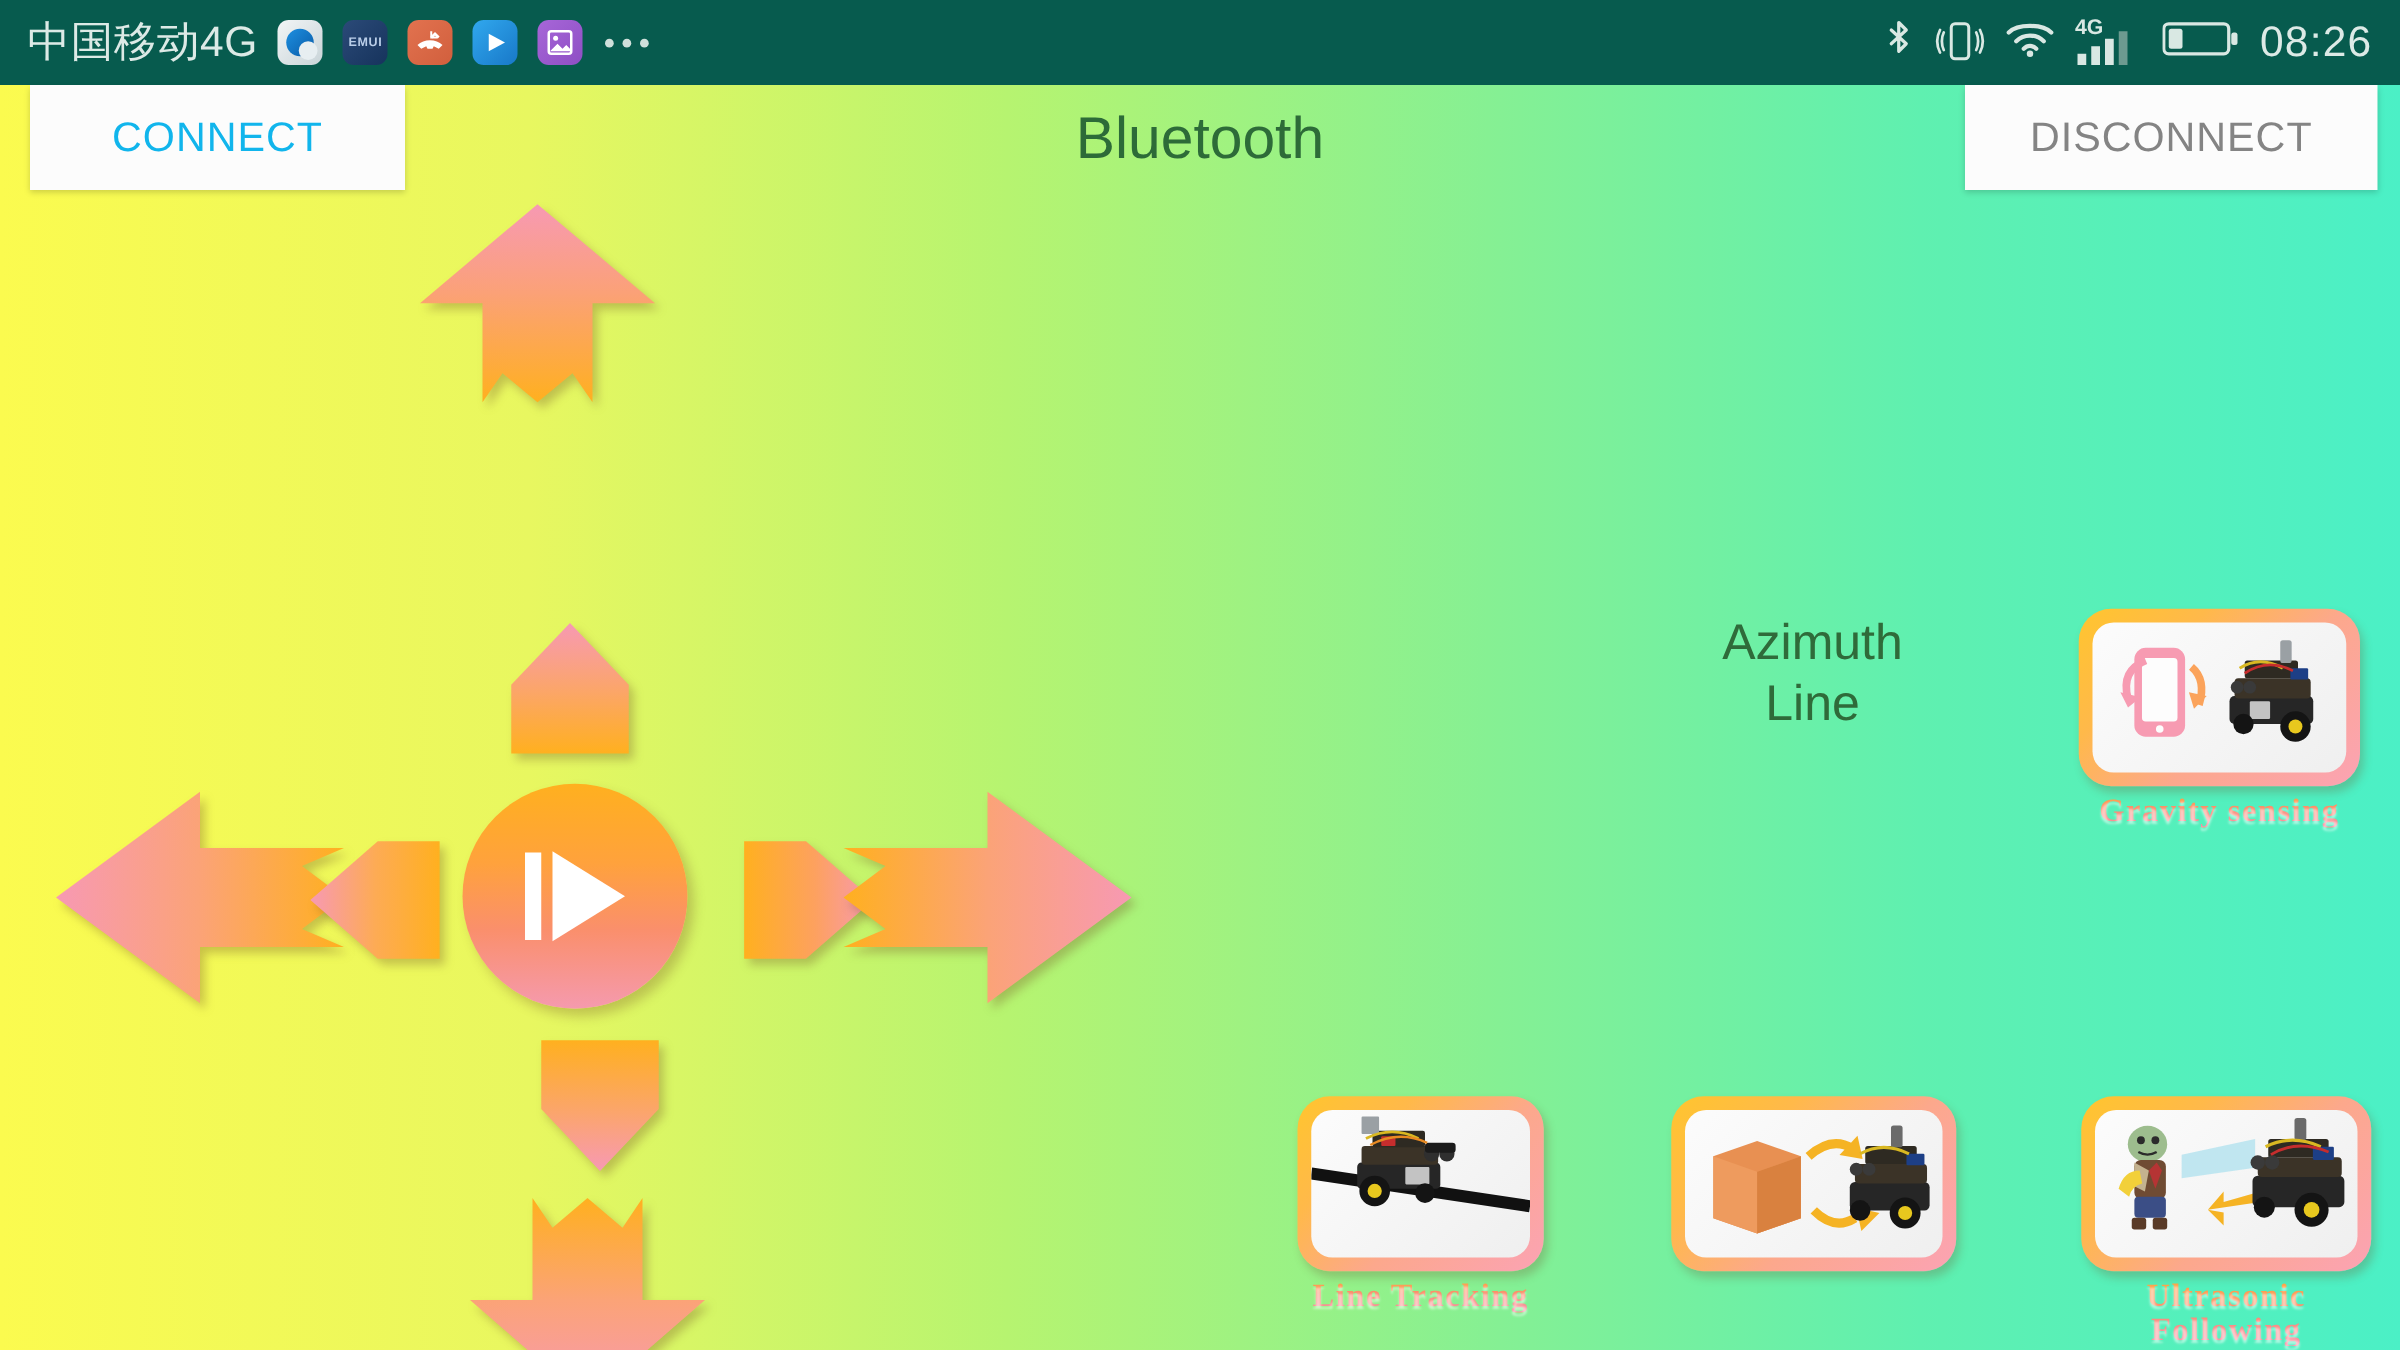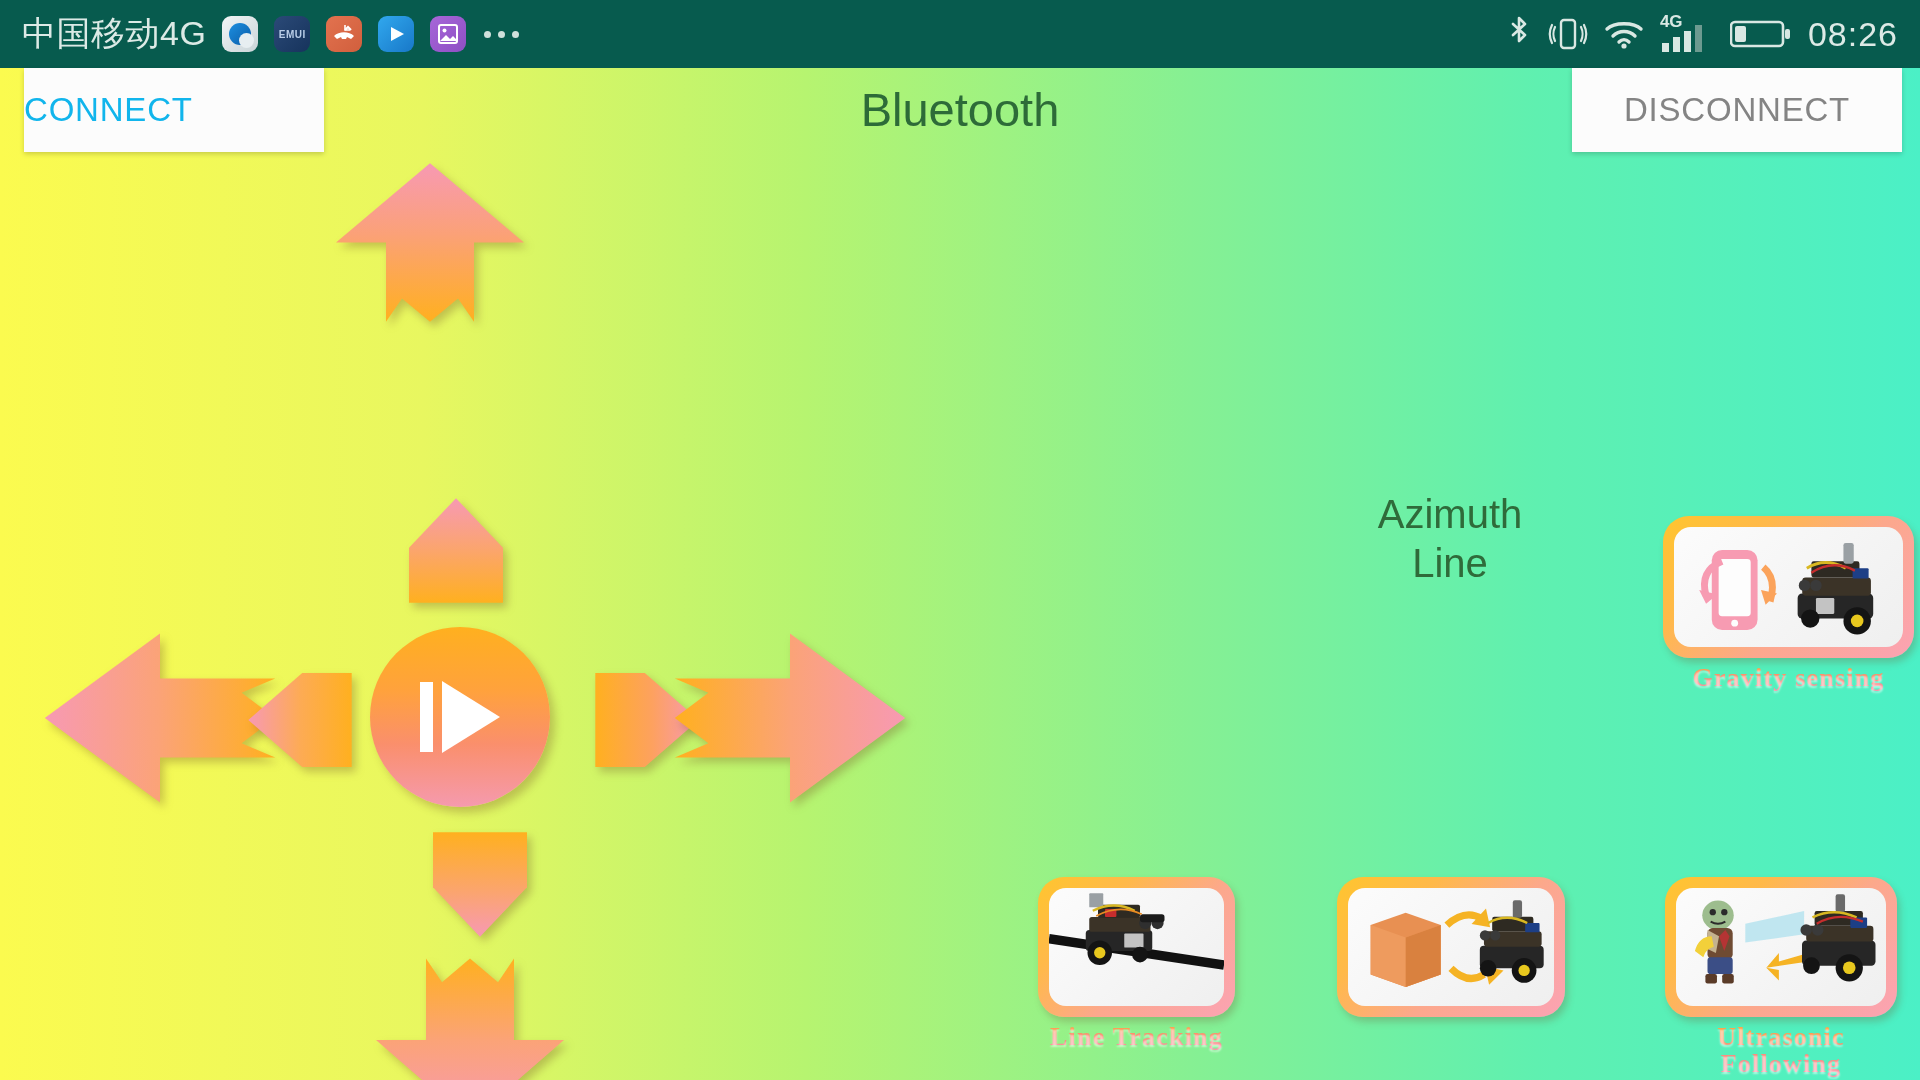--- a/index.html
+++ b/index.html
@@ -26,27 +26,27 @@
     background:linear-gradient(135deg,#1d8fe0,#0a5ca8); position:relative; }
   .ic-browser .ball:after{content:"";position:absolute;right:-3px;bottom:-3px;
     width:15px;height:15px;border-radius:50%;background:#e7eef1;}
   .ic-emui{ background:linear-gradient(135deg,#2b4a78,#16335c); font-size:10px;
             letter-spacing:.5px; color:#b9cde8; }
   .ic-call{ background:linear-gradient(135deg,#e2724f,#d15f3d); }
   .ic-play{ background:linear-gradient(135deg,#31a8ee,#1878c8); }
   .ic-gallery{ background:linear-gradient(135deg,#a766d8,#8e4fc4); }
   .dots{ margin-left:18px; display:flex; gap:7px; }
   .dots i{ width:7px; height:7px; border-radius:50%; background:#cfe0db; display:block; }
-  #status-right{ margin-left:auto; display:flex; align-items:center; gap:16px; }
+  #status-right{ margin-left:auto; display:flex; align-items:flex-start; gap:16px; }
   #clock{ font-size:34px; color:#DCEAE6; letter-spacing:1px; }
 
   
   #connect-btn{
     position:absolute; left:24px; top:68px; width:300px; height:84px;
-    background:#FCFCFC; display:flex; align-items:center; justify-content:flex-start;
+    background:#FCFCFC; display:flex; align-items:center; justify-content:center;
     box-shadow:0 2px 5px rgba(0,0,0,.18); cursor:pointer;
   }
   #connect-btn span{ color:#11B5EC; font-size:33px; letter-spacing:.8px; }
   #disconnect-btn{
     position:absolute; right:18px; top:68px; width:330px; height:84px;
     background:#FCFCFC; display:flex; align-items:center; justify-content:center;
     box-shadow:0 2px 5px rgba(0,0,0,.18); cursor:pointer;
   }
   #disconnect-btn span{ color:#848484; font-size:33px; letter-spacing:.8px; }
   #app-title{
@@ -101,21 +101,21 @@
     position:relative; overflow:hidden;
   }
   .mode-label{
     margin-top:6px; font-family:"Liberation Serif", serif; font-weight:bold;
     font-size:26px; line-height:1.04; letter-spacing:1.2px;
     background:linear-gradient(180deg,#FFA93C 0%,#FB8B6E 45%,#F78FA6 100%);
     -webkit-background-clip:text; background-clip:text; color:transparent;
     text-shadow:0 2px 2px rgba(255,255,255,.55);
   }
 
-  #btn-gravity{ left:1663px; top:516px; width:251px; }
+  #btn-gravity{ left:1663px; top:487px; width:225px; }
   #btn-gravity .mode-inner{ height:120px; }
   #btn-line{ left:1003px; top:877px; width:232px;padding-left:35px; }
   #btn-line .mode-inner{ height:118px; }
   #btn-obstacle{ left:1337px; top:877px; width:228px; }
   #btn-obstacle .mode-inner{ height:118px; }
   #btn-ultra{ left:1665px; top:877px; width:232px; }
   #btn-ultra .mode-inner{ height:118px; }
 
   
   .art{ position:absolute; inset:0; }

